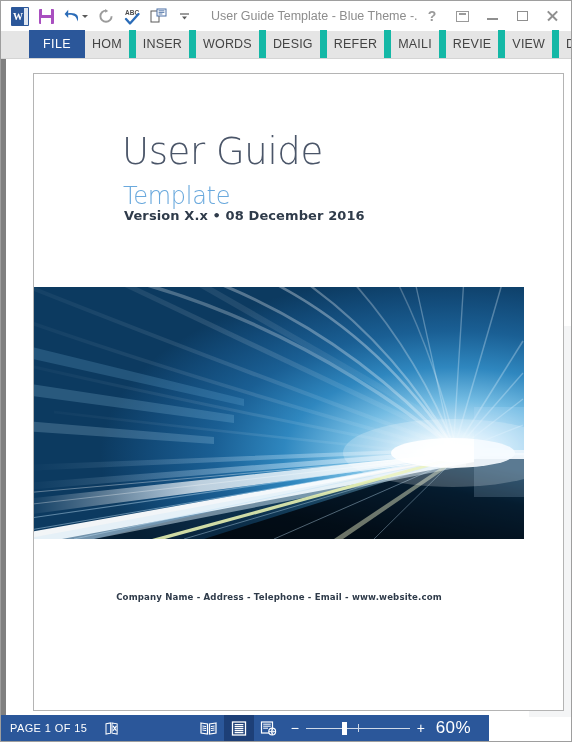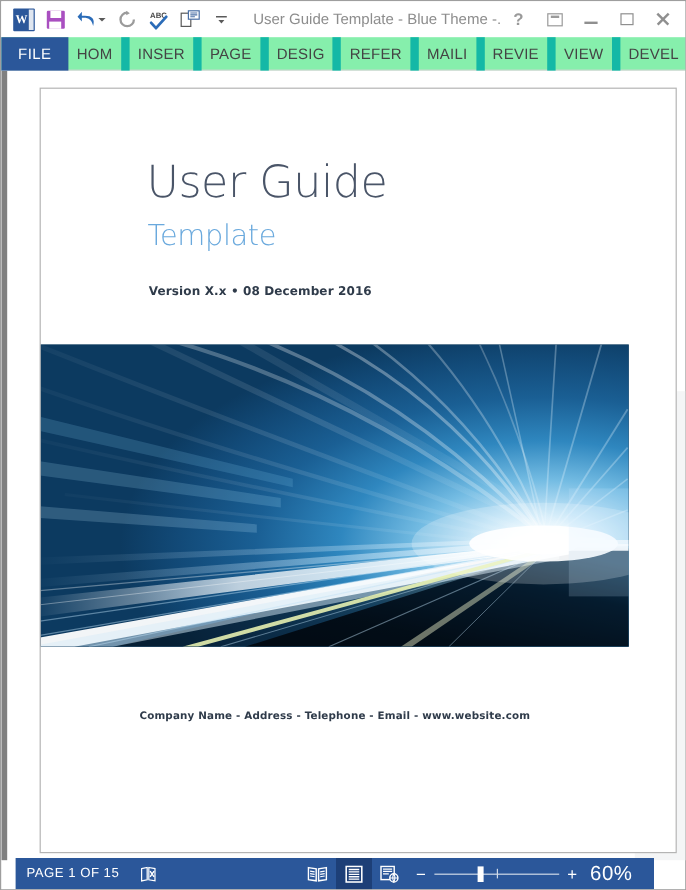--- a/index.html
+++ b/index.html
@@ -134,25 +134,26 @@
   .ribbonopt-glyph::after {
     content: ""; position: absolute; left: 2px; top: 1px;
     width: 7px; height: 2px; background: #9a9a9a;
   }
 
   
   .ribbon {
     position: absolute;
     left: 0; top: 30px;
     width: 572px; height: 28px;
-    background: #86efac;
+    background: #e5e5e5;
     border-bottom: 1px solid #d4d4d4;
     display: flex;
-    align-items: center;
+    align-items: flex-end;
     box-sizing: border-box;
+    padding-left: 28px;
   }
   .tab {
     display: flex; align-items: center; justify-content: center;
     font-size: 12.5px;
     color: #444444;
     padding: 0 7px;
     border-right: 7px solid #14b8a6;
     white-space: nowrap;
     height: 28px;
     box-sizing: border-box;
@@ -226,22 +227,22 @@
     left: 89px; top: 108px;
     font-size: 24px;
     color: #6aa9dd;
     font-family: "DejaVu Sans", sans-serif;
     font-weight: 300;
     letter-spacing: -0.3px;
     white-space: nowrap;
   }
   .cover-version {
     position: absolute;
-    left: 90px; top: 164px;
-    font-size: 10px;
+    left: 90px; top: 134px;
+    font-size: 13px;
     color: #2f3b4a;
     font-family: "DejaVu Sans", sans-serif;
     font-weight: bold;
     letter-spacing: 0.1px;
     white-space: nowrap;
   }
 
   .cover-image {
     position: absolute;
     left: 0px; top: 213px;
@@ -259,22 +260,22 @@
     font-size: 8.6px;
     color: #2f3b4a;
     font-family: "DejaVu Sans", sans-serif;
     font-weight: bold;
     letter-spacing: 0.15px;
   }
 
   
   .statusbar {
     position: absolute;
-    left: 12px; bottom: 0;
-    width: 532px; height: 26px;
+    left: 0; bottom: 0;
+    width: 488px; height: 26px;
     background: #2b579a;
     display: flex;
     align-items: center;
     color: #ffffff;
     font-size: 11px;
     box-sizing: border-box;
   }
   .sb-item {
     display: flex; align-items: center;
     padding: 0 9px;
@@ -390,21 +391,21 @@
       <div class="win-btn">
         <div class="close-glyph"></div>
       </div>
     </div>
   </div>
 
   <div class="ribbon">
     <div class="tab file">FILE</div>
     <div class="tab">HOM</div>
     <div class="tab">INSER</div>
-    <div class="tab">PAGE</div>
+    <div class="tab">WORDS</div>
     <div class="tab">DESIG</div>
     <div class="tab">REFER</div>
     <div class="tab">MAILI</div>
     <div class="tab">REVIE</div>
     <div class="tab">VIEW</div>
     <div class="tab last">DEVEL</div>
     <div class="ribbon-spacer"></div>
     <div class="account">
       <span>Ivan Walsh</span>
 

